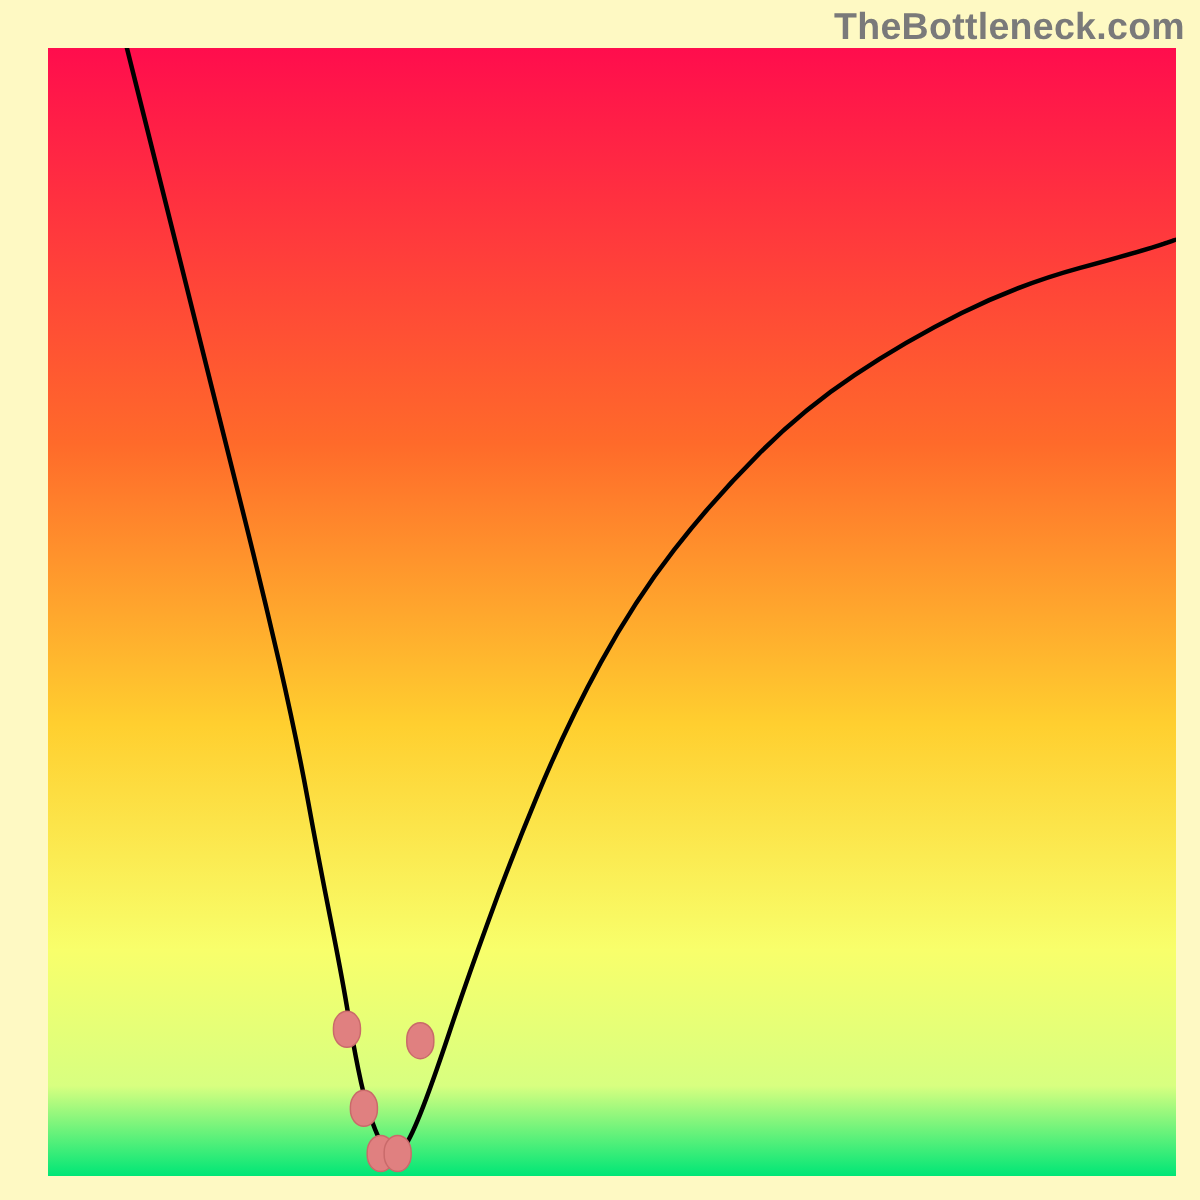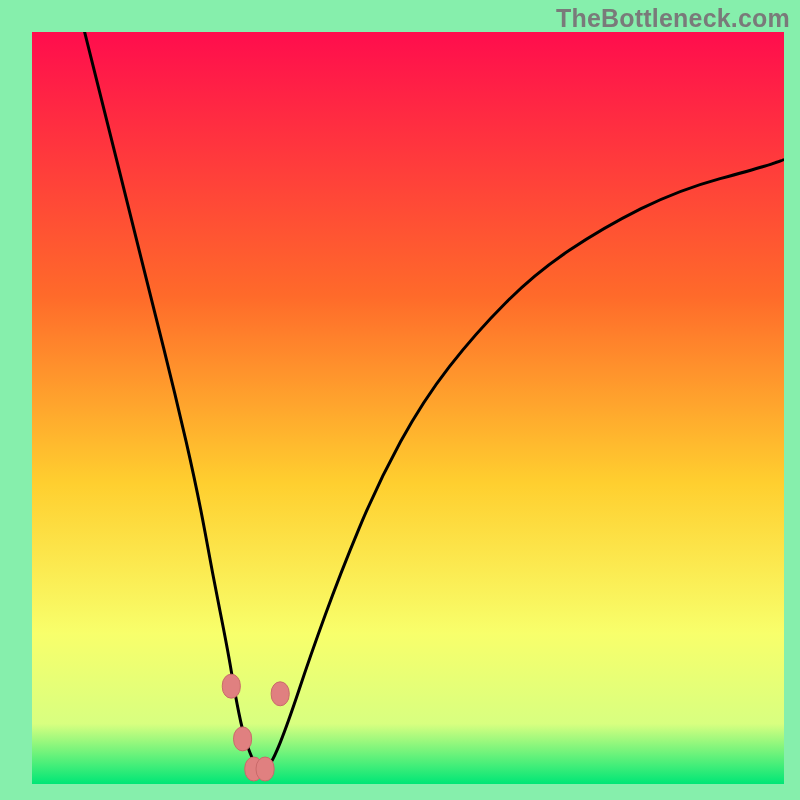--- a/index.html
+++ b/index.html
@@ -9,21 +9,21 @@
     height: 800px;
     background: #000;
     overflow: hidden;
   }
   .frame {
     position: absolute;
     left: 0;
     top: 0;
     width: 800px;
     height: 800px;
-    background: #86efac;
+    background: #fef9c3;
   }
   .plot {
     position: absolute;
     left: 32px;
     top: 32px;
     width: 752px;
     height: 752px;
     overflow: hidden;
   }
   .watermark {

